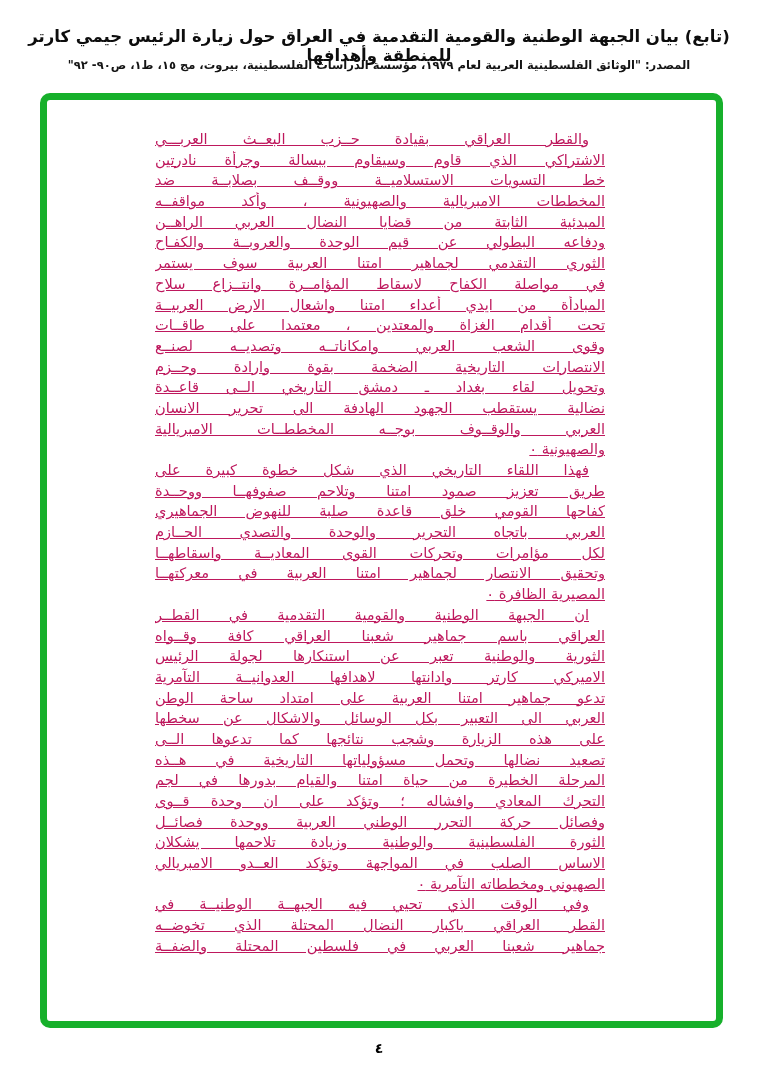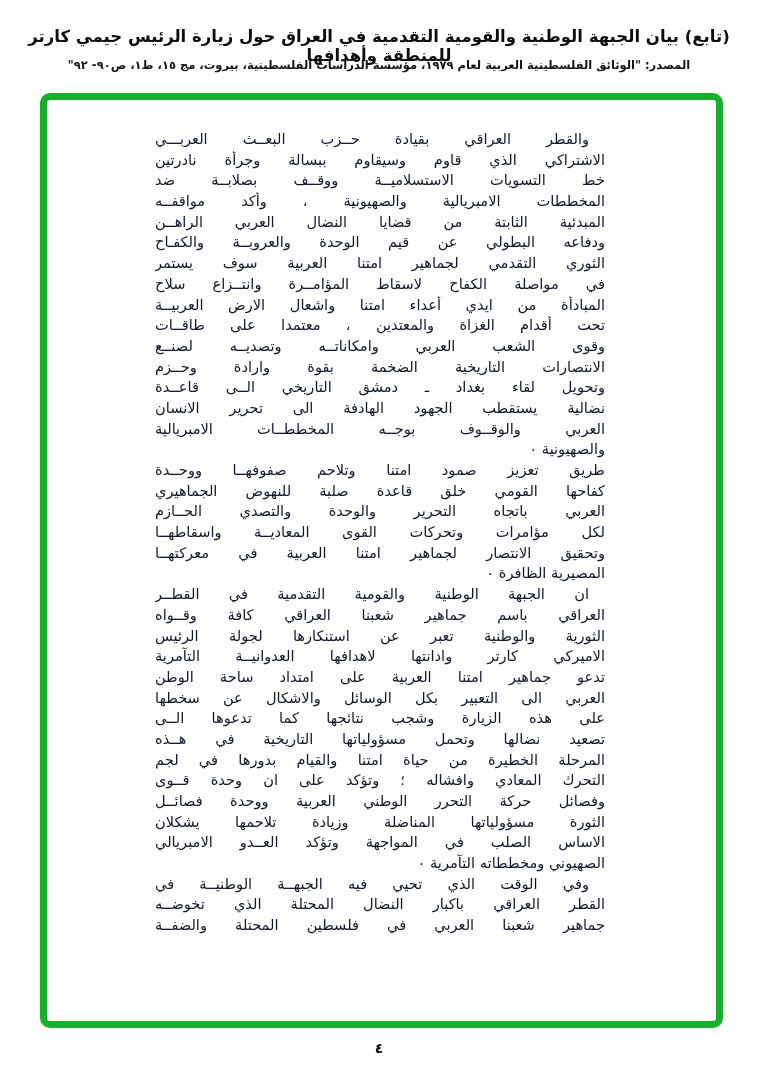--- a/index.html
+++ b/index.html
@@ -27,21 +27,22 @@
     width:683px;height:935px;
     border:7px solid #17b02b;
     border-radius:10px;
     box-sizing:border-box;
     background:transparent;
   }
   .body-text{
     position:absolute;left:155px;top:130px;width:450px;
     direction:rtl;
     font-size:14.6px;
-    color:#0f172a;
+    color:#be185d;
+    text-decoration:underline;
   }
   .line{
     height:20.7px;
     overflow:hidden;
     text-align:justify;
     text-align-last:justify;
     white-space:normal;
   }
   .line.indent{ text-indent:16px; }
   .line.short{ text-align-last:right; }
@@ -72,38 +73,39 @@
       <div class="line">الثوري التقدمي لجماهير امتنا العربية سوف يستمر</div>
       <div class="line">في مواصلة الكفاح لاسقاط المؤامــرة وانتــزاع سلاح</div>
       <div class="line">المبادأة من ايدي أعداء امتنا واشعال الارض العربيــة</div>
       <div class="line">تحت أقدام الغزاة والمعتدين ، معتمدا على طاقــات</div>
       <div class="line">وقوى الشعب العربي وامكاناتــه وتصديــه لصنــع</div>
       <div class="line">الانتصارات التاريخية الضخمة بقوة وارادة وحــزم</div>
       <div class="line">وتحويل لقاء بغداد ـ دمشق التاريخي الــى قاعــدة</div>
       <div class="line">نضالية يستقطب الجهود الهادفة الى تحرير الانسان</div>
       <div class="line">العربي والوقــوف بوجــه المخططــات الامبريالية</div>
       <div class="line short">والصهيونية ٠</div>
+      <div class="line indent">فهذا اللقاء التاريخي الذي شكل خطوة كبيرة على</div>
       <div class="line">طريق تعزيز صمود امتنا وتلاحم صفوفهــا ووحــدة</div>
       <div class="line">كفاحها القومي خلق قاعدة صلبة للنهوض الجماهيري</div>
       <div class="line">العربي باتجاه التحرير والوحدة والتصدي الحــازم</div>
       <div class="line">لكل مؤامرات وتحركات القوى المعاديــة واسقاطهــا</div>
       <div class="line">وتحقيق الانتصار لجماهير امتنا العربية في معركتهــا</div>
       <div class="line short">المصيرية الظافرة ٠</div>
       <div class="line indent">ان الجبهة الوطنية والقومية التقدمية في القطــر</div>
       <div class="line">العراقي باسم جماهير شعبنا العراقي كافة وقــواه</div>
       <div class="line">الثورية والوطنية تعبر عن استنكارها لجولة الرئيس</div>
       <div class="line">الاميركي كارتر وادانتها لاهدافها العدوانيــة التآمرية</div>
       <div class="line">تدعو جماهير امتنا العربية على امتداد ساحة الوطن</div>
       <div class="line">العربي الى التعبير بكل الوسائل والاشكال عن سخطها</div>
       <div class="line">على هذه الزيارة وشجب نتائجها كما تدعوها الــى</div>
       <div class="line">تصعيد نضالها وتحمل مسؤولياتها التاريخية في هــذه</div>
       <div class="line">المرحلة الخطيرة من حياة امتنا والقيام بدورها في لجم</div>
       <div class="line">التحرك المعادي وافشاله ؛ وتؤكد على ان وحدة قــوى</div>
       <div class="line">وفصائل حركة التحرر الوطني العربية ووحدة فصائــل</div>
-      <div class="line">الثورة مسؤولياتها المناضلة وزيادة تلاحمها يشكلان</div>
+      <div class="line">الثورة الفلسطينية والوطنية وزيادة تلاحمها يشكلان</div>
       <div class="line">الاساس الصلب في المواجهة وتؤكد العــدو الامبريالي</div>
       <div class="line short">الصهيوني ومخططاته التآمرية ٠</div>
       <div class="line indent">وفي الوقت الذي تحيي فيه الجبهــة الوطنيــة في</div>
       <div class="line">القطر العراقي باكبار النضال المحتلة الذي تخوضــه</div>
       <div class="line">جماهير شعبنا العربي في فلسطين المحتلة والضفــة</div>
     </div>
 
   <div class="page-num">٤</div>
 
 </div>

